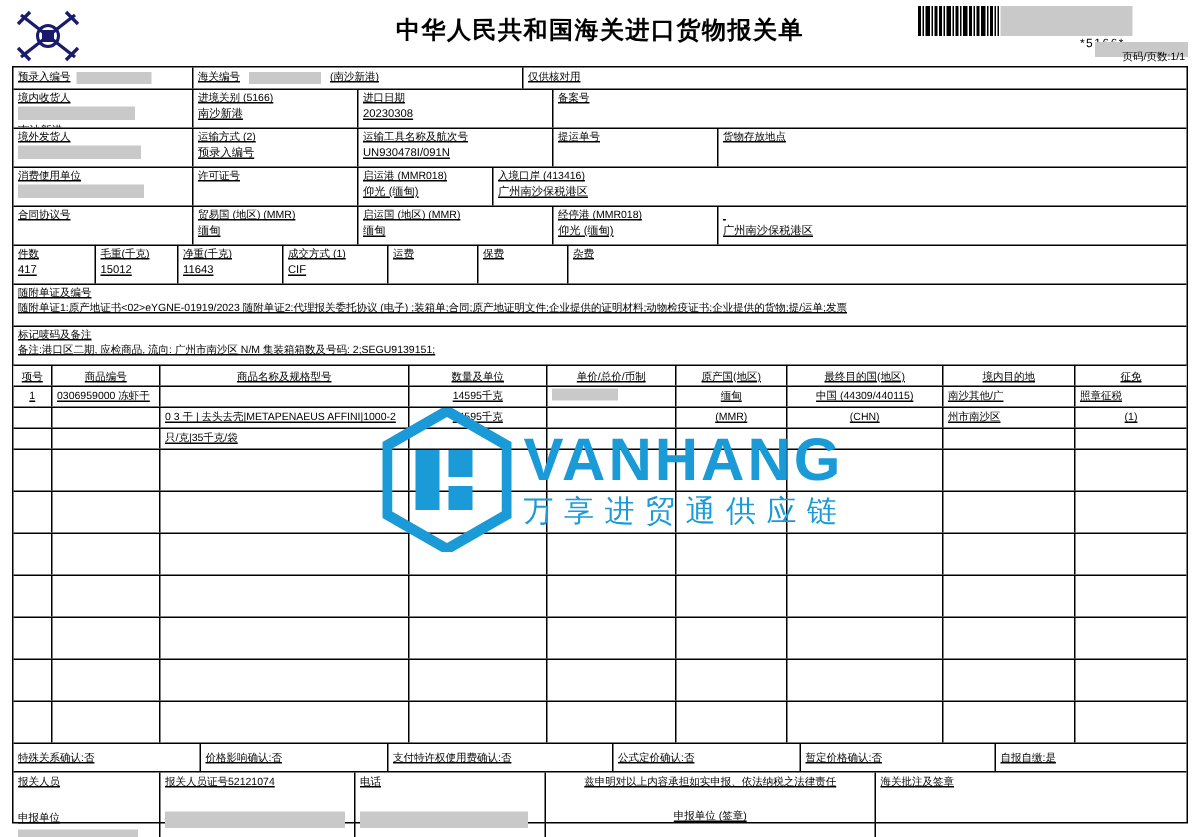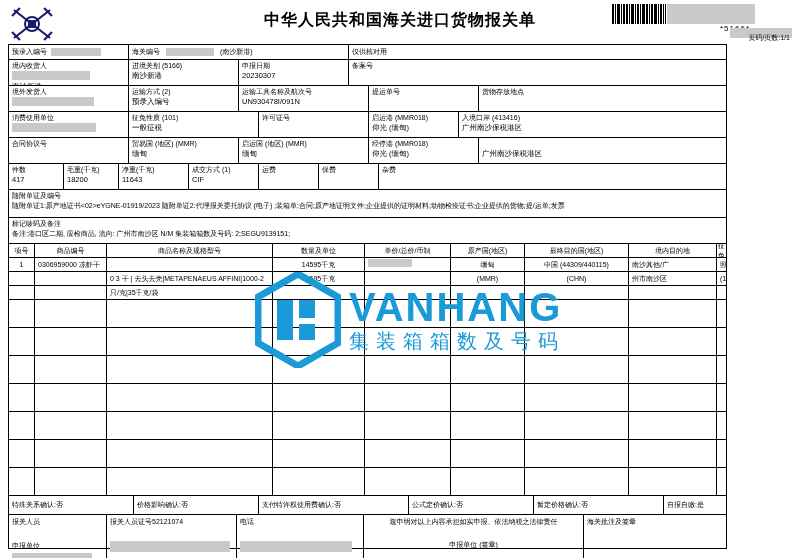--- a/index.html
+++ b/index.html
@@ -29,23 +29,24 @@
     display:flex;align-items:stretch;
   }
   .barcode i{display:block;background:#000;margin-right:1px;}
   .bcnum{
     position:absolute;right:50px;top:24px;font-size:8px;letter-spacing:1px;
   }
   .redact{background:#c9c9c9;display:inline-block;}
 
   
   .frame{
-    position:absolute;left:8px;top:44px;width:719px;height:505px;
+    position:absolute;left:8px;top:44px;width:784px;height:505px;
     border:1px solid #000;
     box-sizing:border-box;
+    text-decoration:underline;
   }
   .row{display:flex;border-bottom:1px solid #000;box-sizing:border-box;}
   .row:last-child{border-bottom:none;}
   .cell{
     box-sizing:border-box;
     border-right:1px solid #000;
     padding:1px 3px;
     position:relative;
     overflow:hidden;
   }
@@ -166,23 +167,23 @@
     <div class="row r2">
       <div class="cell" style="width:120px">
         <div class="lbl">境内收货人</div>
         <div><span class="redact" style="width:78px;height:9px;"></span></div>
         <div class="val">南沙新港</div>
       </div>
       <div class="cell" style="width:110px">
         <div class="lbl">进境关别 (5166)</div>
         <div class="val">南沙新港</div>
       </div>
-      <div class="cell" style="width:110px">
-        <div class="lbl">申报日期</div>
-        <div class="val">20230307</div>
+      <div class="cell" style="width:130px">
+        <div class="lbl">进口日期</div>
+        <div class="val">20230308</div>
       </div>
       <div class="cell" style="flex:1">
         <div class="lbl">备案号</div>
         <div class="val"></div>
       </div>
     </div>
 
     <div class="row r3">
       <div class="cell" style="width:120px">
         <div class="lbl">境外发货人</div>
@@ -204,24 +205,20 @@
         <div class="lbl">货物存放地点</div>
         <div class="val"></div>
       </div>
     </div>
 
     <div class="row r4">
       <div class="cell" style="width:120px">
         <div class="lbl">消费使用单位</div>
         <div><span class="redact" style="width:84px;height:9px;"></span></div>
       </div>
-      <div class="cell" style="width:130px">
-        <div class="lbl">征免性质 (101)</div>
-        <div class="val">一般征税</div>
-      </div>
       <div class="cell" style="width:110px">
         <div class="lbl">许可证号</div>
         <div class="val"></div>
       </div>
       <div class="cell" style="width:90px">
         <div class="lbl">启运港 (MMR018)</div>
         <div class="val">仰光 (缅甸)</div>
       </div>
       <div class="cell" style="flex:1">
         <div class="lbl">入境口岸 (413416)</div>
@@ -252,21 +249,21 @@
       </div>
     </div>
 
     <div class="row r5">
       <div class="cell" style="width:55px">
         <div class="lbl">件数</div>
         <div class="val">417</div>
       </div>
       <div class="cell" style="width:55px">
         <div class="lbl">毛重(千克)</div>
-        <div class="val">18200</div>
+        <div class="val">15012</div>
       </div>
       <div class="cell" style="width:70px">
         <div class="lbl">净重(千克)</div>
         <div class="val">11643</div>
       </div>
       <div class="cell" style="width:70px">
         <div class="lbl">成交方式 (1)</div>
         <div class="val">CIF</div>
       </div>
       <div class="cell" style="width:60px">
@@ -464,18 +461,18 @@
       <div class="hex">
         <svg width="86" height="96" viewBox="0 0 86 96">
           <polygon points="43,2 83,25 83,71 43,94 3,71 3,25" fill="none" stroke="#1a9ad7" stroke-width="7"></polygon>
           <rect x="22" y="28" width="16" height="40" fill="#1a9ad7"></rect>
           <rect x="44" y="28" width="16" height="18" fill="#1a9ad7"></rect>
           <rect x="44" y="52" width="16" height="16" fill="#1a9ad7"></rect>
         </svg>
       </div>
       <div class="wm-text">
         <div class="t1">VANHANG</div>
-        <div class="t2">集装箱箱数及号码</div>
+        <div class="t2">万享进贸通供应链</div>
       </div>
     </div>
   </div>
 
 </div>
 
 </body></html>

